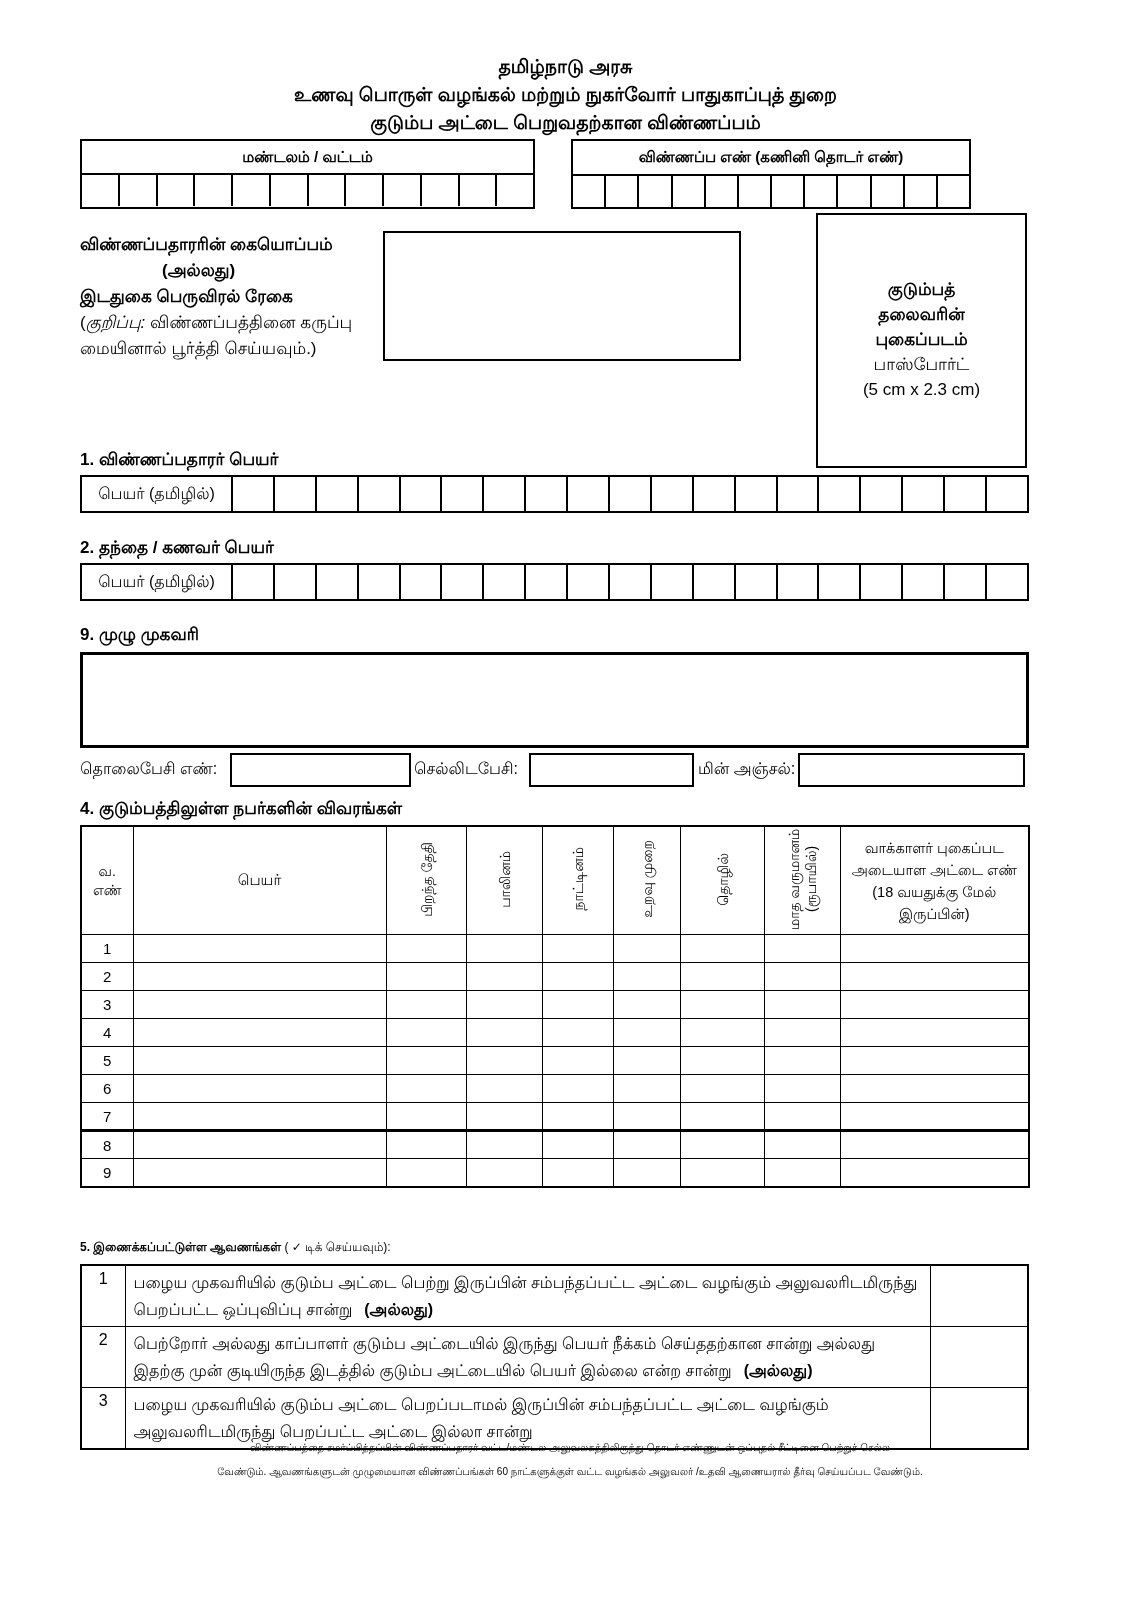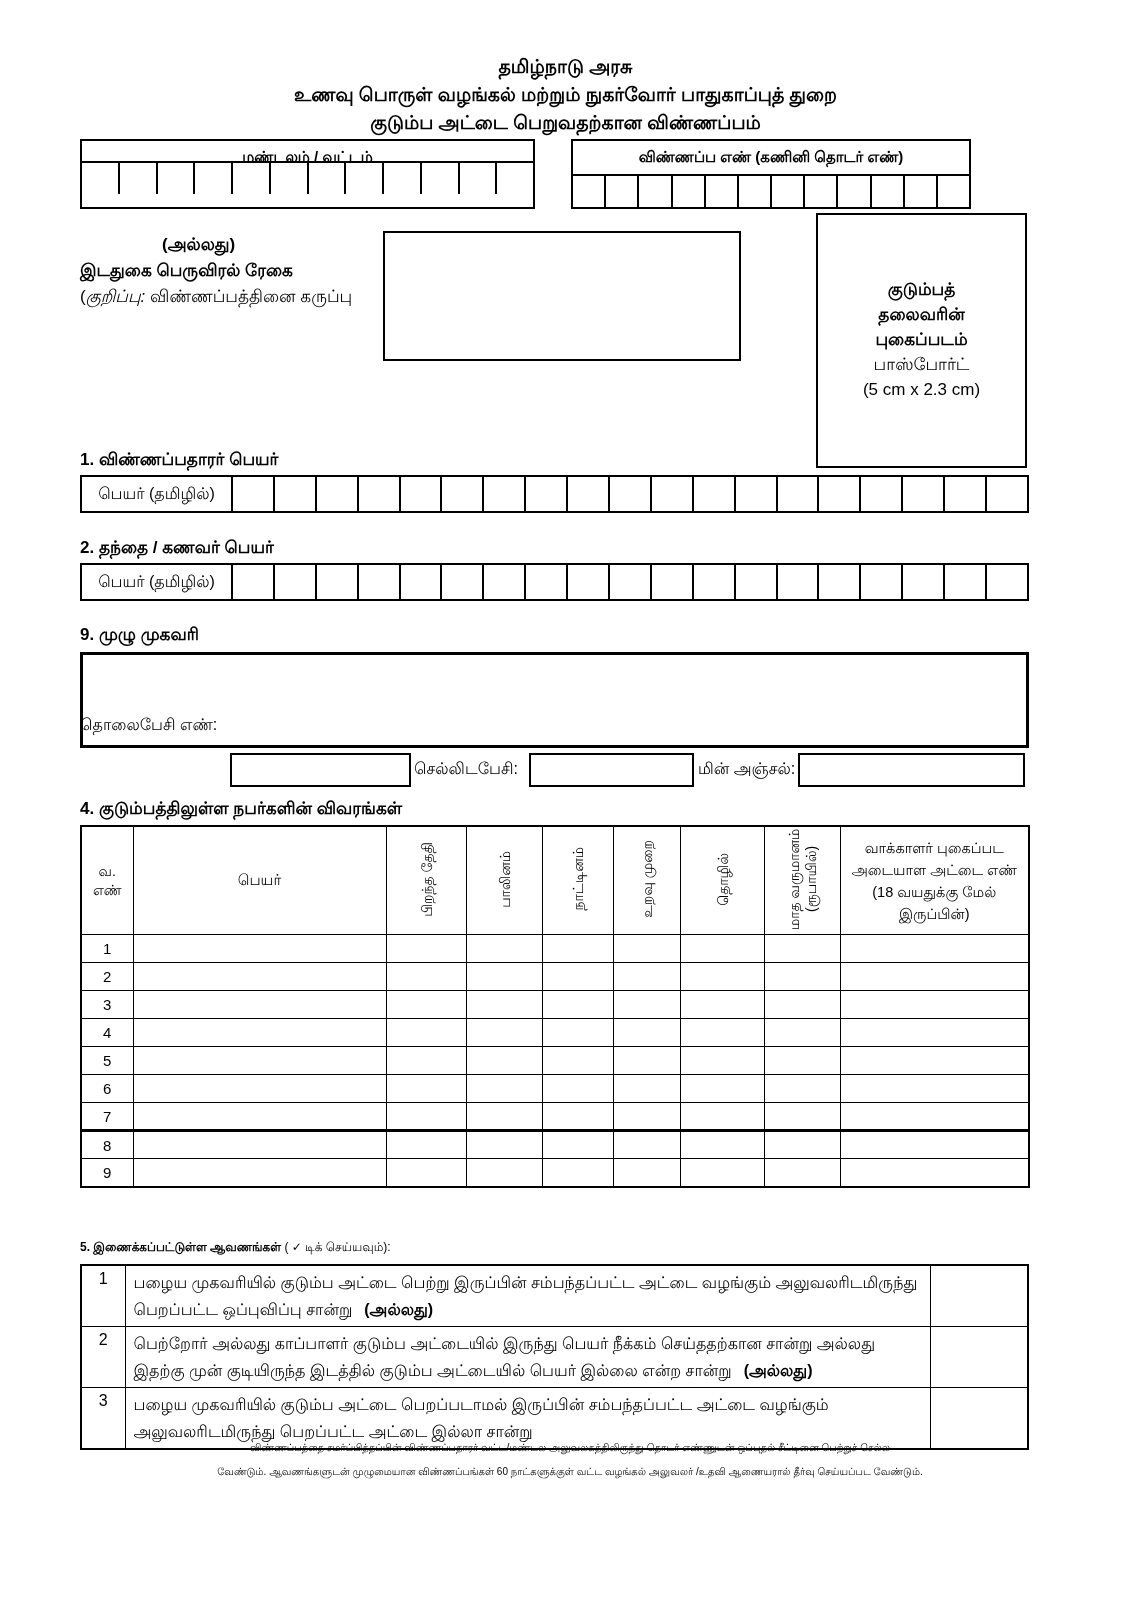--- a/index.html
+++ b/index.html
@@ -29,21 +29,21 @@
   .contact-box { border: 2px solid #000; height: 34px; }
 </style>
 </head>
 <body>
 
 <div class="abs title" style="top:56px;">தமிழ்நாடு அரசு</div>
 <div class="abs title" style="top:84px;">உணவு பொருள் வழங்கல் மற்றும் நுகர்வோர் பாதுகாப்புத் துறை</div>
 <div class="abs title" style="top:112px;">குடும்ப அட்டை பெறுவதற்கான விண்ணப்பம்</div>
 
 <div class="abs boxed" style="left:80px; top:139px; width:455px; height:70px;">
-  <div class="hdr" style="height:22px; line-height:32px;">மண்டலம் /  வட்டம்</div>
+  <div class="hdr" style="height:34px; line-height:32px;">மண்டலம் /  வட்டம்</div>
   <div class="grid-row" style="height:31px;" id="zone-cells">
       <div class="cell" style="flex: 1 1 0%;"></div>
       <div class="cell" style="flex: 1 1 0%;"></div>
       <div class="cell" style="flex: 1 1 0%;"></div>
       <div class="cell" style="flex: 1 1 0%;"></div>
       <div class="cell" style="flex: 1 1 0%;"></div>
       <div class="cell" style="flex: 1 1 0%;"></div>
       <div class="cell" style="flex: 1 1 0%;"></div>
       <div class="cell" style="flex: 1 1 0%;"></div>
       <div class="cell" style="flex: 1 1 0%;"></div>
@@ -64,23 +64,25 @@
       <div class="cell" style="flex: 1 1 0%;"></div>
       <div class="cell" style="flex: 1 1 0%;"></div>
       <div class="cell" style="flex: 1 1 0%;"></div>
       <div class="cell" style="flex: 1 1 0%;"></div>
       <div class="cell" style="flex: 1 1 0%;"></div>
       <div class="cell" style="flex: 1 1 0%;"></div>
     </div>
 </div>
 
 <div class="abs" style="left:80px; top:232px; width:300px; line-height:26px;">
+  <div class="lbl-bold">விண்ணப்பதாரரின் கையொப்பம்</div>
   <div class="lbl-bold" style="padding-left:82px;">(அல்லது)</div>
   <div class="lbl-bold">இடதுகை பெருவிரல் ரேகை</div>
   <div class="lbl"><span>(</span><i>குறிப்பு:</i><span> விண்ணப்பத்தினை கருப்பு</span></div>
+  <div class="lbl">மையினால் பூர்த்தி செய்யவும்.)</div>
 </div>
 <div class="abs boxed" style="left:383px; top:231px; width:358px; height:130px;"></div>
 
 <div class="abs boxed" style="left:816px; top:213px; width:211px; height:255px; text-align:center; padding-top:62px; line-height:25px;">
   <div class="lbl-bold">குடும்பத்</div>
   <div class="lbl-bold">தலைவரின்</div>
   <div class="lbl-bold">புகைப்படம்</div>
   <div class="lbl">பாஸ்போர்ட்</div>
   <div class="lbl">(5 cm x 2.3 cm)</div>
 </div>
@@ -133,21 +135,21 @@
       <div class="cell" style="flex: 1 1 0%;"></div>
       <div class="cell" style="flex: 1 1 0%;"></div>
       <div class="cell" style="flex: 1 1 0%;"></div>
       <div class="cell" style="flex: 1 1 0%;"></div>
     </div>
 </div>
 
 <div class="abs section-title" style="left:80px; top:625px;">9.  முழு முகவரி</div>
 <div class="abs" style="left:80px; top:652px; width:949px; height:96px; border:3px solid #000;"></div>
 
-<div class="abs contact-lbl" style="left:80px; top:716px;">தொலைபேசி எண்:</div>
+<div class="abs contact-lbl" style="left:80px; top:760px;">தொலைபேசி எண்:</div>
 <div class="abs contact-box" style="left:230px; top:753px; width:181px;"></div>
 <div class="abs contact-lbl" style="left:414px; top:760px;">செல்லிடபேசி:</div>
 <div class="abs contact-box" style="left:529px; top:753px; width:165px;"></div>
 <div class="abs contact-lbl" style="left:698px; top:760px;">மின் அஞ்சல்:</div>
 <div class="abs contact-box" style="left:798px; top:753px; width:227px;"></div>
 
 <div class="abs section-title" style="left:80px; top:799px;">4.  குடும்பத்திலுள்ள நபர்களின் விவரங்கள்</div>
 <table class="abs members" style="left:80px; top:825px; width:950px; border:2px solid #000;">
   <thead>
     <tr>

